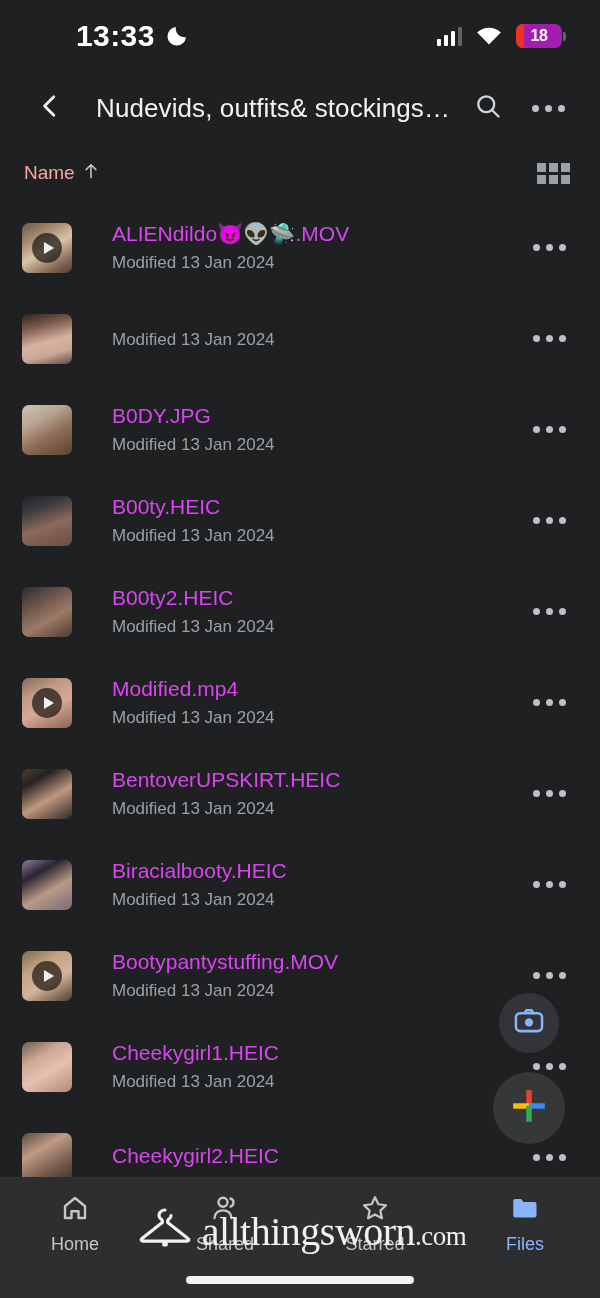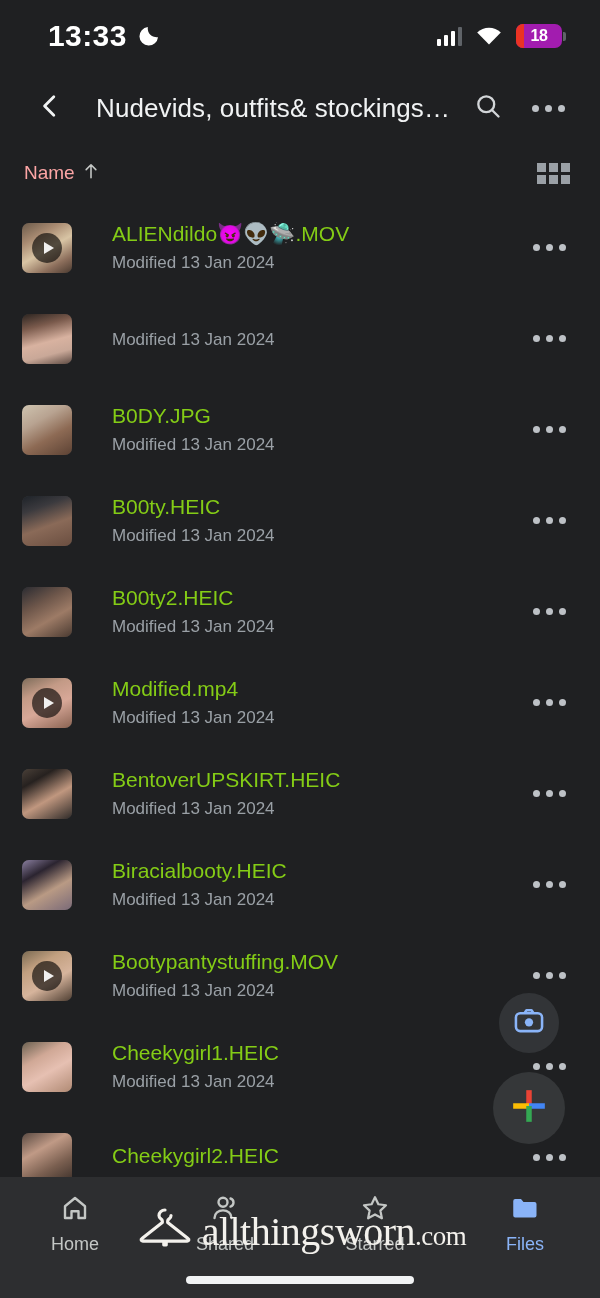--- a/index.html
+++ b/index.html
@@ -12,20 +12,21 @@
     position:relative;
   }
 
   
   .statusbar {
     height:72px;
     display:flex;
     align-items:center;
     justify-content:space-between;
     padding:0 34px 0 48px;
+    margin-left:28px;
   }
   .status-left { display:flex; align-items:center; gap:10px; }
   .clock { font-size:30px; font-weight:700; color:#ffffff; letter-spacing:.4px; }
   .moon-icon { width:24px; height:24px; }
   .status-right { display:flex; align-items:center; gap:14px; }
   .signal { display:flex; align-items:flex-end; gap:2.5px; height:20px; }
   .signal i { display:block; width:4.5px; background:#ffffff; border-radius:1px; }
   .signal i:nth-child(1){ height:7px; }
   .signal i:nth-child(2){ height:11px; }
   .signal i:nth-child(3){ height:15px; }
@@ -99,21 +100,21 @@
     display:flex; align-items:center; justify-content:center;
   }
   .play-badge::after {
     content:""; width:0; height:0; margin-left:3px;
     border-left:10px solid rgba(255,255,255,.92);
     border-top:6.5px solid transparent;
     border-bottom:6.5px solid transparent;
   }
   .meta { flex:1 1 auto; min-width:0; padding-left:40px; }
   .fname {
-    font-size:21px; color:#84cc16; line-height:1.32;
+    font-size:21px; color:#d946ef; line-height:1.32;
     white-space:nowrap; overflow:hidden; text-overflow:ellipsis;
   }
   .fsub { font-size:17px; color:#9aa0a6; line-height:1.45; margin-top:3px; }
   .row-menu { width:54px; flex:0 0 auto; display:flex; justify-content:center; }
 
   
   .fab-scan {
     position:absolute; right:41px; top:993px;
     width:60px; height:60px; border-radius:50%;
     background:#323437;

